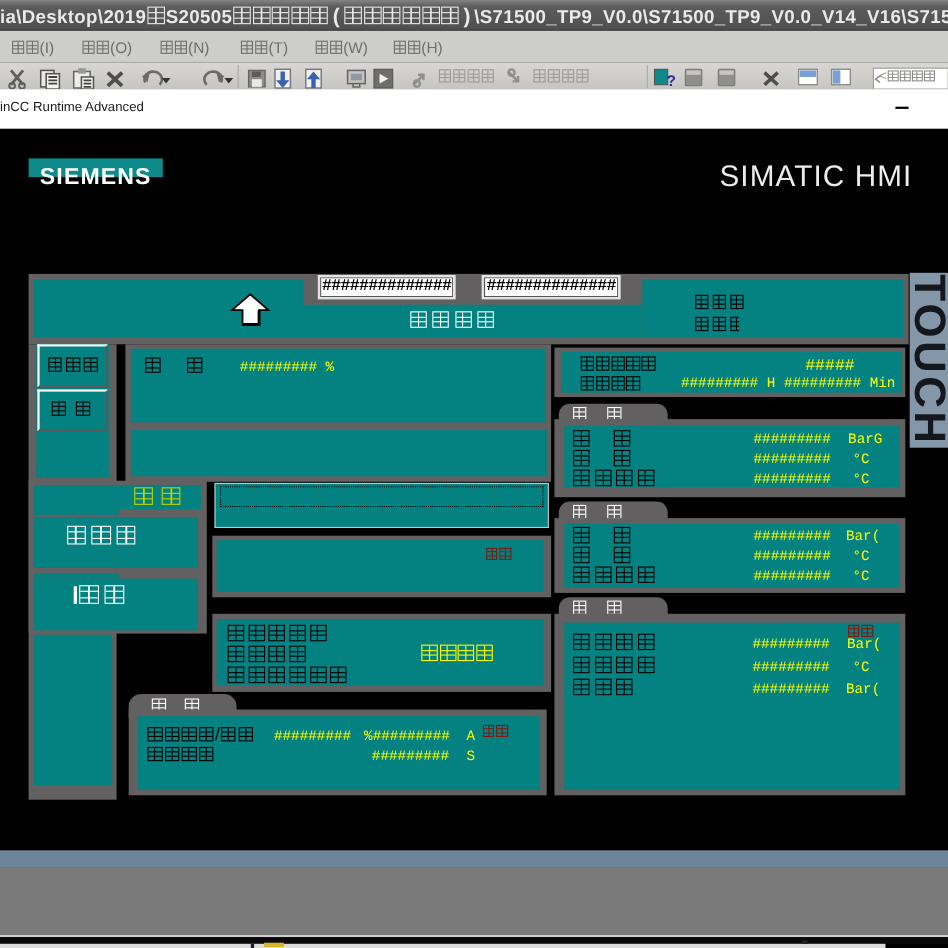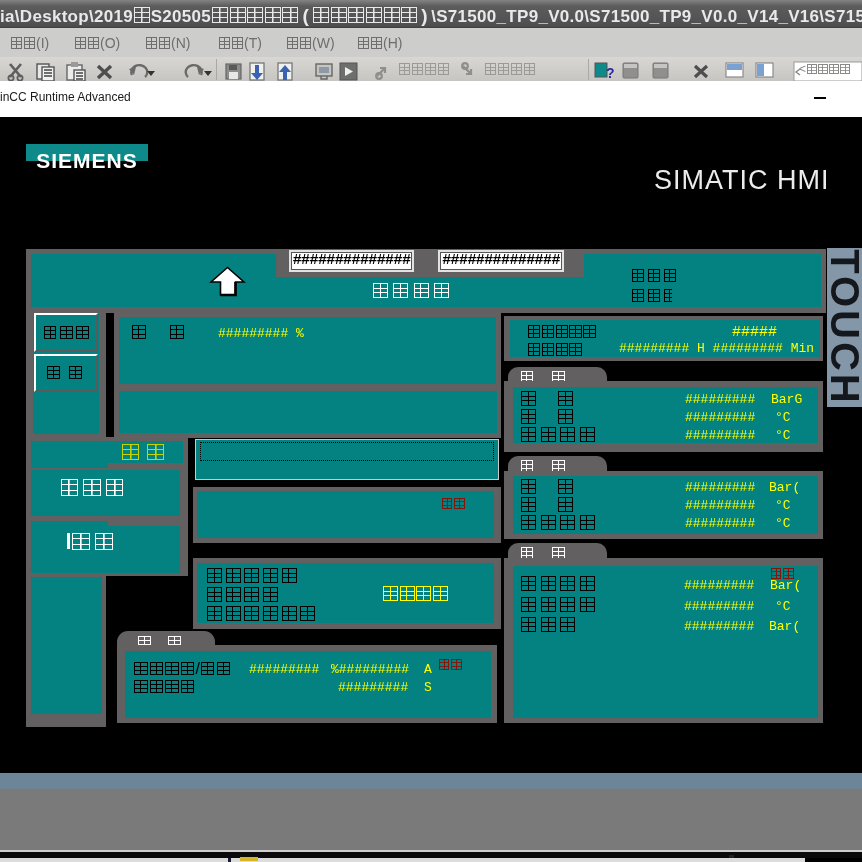--- a/index.html
+++ b/index.html
@@ -105,21 +105,21 @@
 <rect x="794" y="5" width="68" height="19" fill="#fff" stroke="#9a9a98"></rect>
 <path d="M800 12 l-4 3 4 3" stroke="#888" stroke-width="1.4" fill="none"></path>
 </svg>
 <div class="t " style="left:398px;top:61px;color:#9a9a98;font-size:14px;"><i class="g"></i><i class="g"></i><i class="g"></i><i class="g"></i></div>
 <div class="t " style="left:484px;top:61px;color:#9a9a98;font-size:14px;"><i class="g"></i><i class="g"></i><i class="g"></i><i class="g"></i></div>
 <div class="t " style="left:799px;top:62px;color:#8a8a88;font-size:12px;">&lt;<i class="g"></i><i class="g"></i><i class="g"></i><i class="g"></i></div>
 <div class="abs" style="left:0;top:81px;width:862px;height:36px;background:#fff;"></div>
 <div class="t " style="left:0px;top:90px;color:#1a1a1a;font-size:12px;">inCC Runtime Advanced</div>
 <div class="abs" style="left:814px;top:97px;width:12px;height:2px;background:#000;"></div>
 <div class="abs" style="left:26px;top:144px;width:122px;height:17px;background:#0e8a8a;text-align:center;line-height:33px;color:#fff;font-weight:bold;font-size:21px;letter-spacing:1px;">SIEMENS</div>
-<div class="t " style="left:654px;top:145px;color:#ececec;font-size:27px;letter-spacing:1px;margin-top:20px;">SIMATIC HMI</div>
+<div class="t " style="left:654px;top:145px;color:#ececec;font-size:27px;letter-spacing:1px;">SIMATIC HMI</div>
 <div class="abs" style="left:827px;top:248px;width:35px;height:159px;background:#8497a9;overflow:hidden;">
 <div style="position:absolute;left:0;top:0;width:159px;height:35px;transform-origin:0 0;transform:translateX(35px) rotate(90deg);
 font-size:40px;font-weight:bold;color:#14181c;letter-spacing:3px;line-height:35px;text-align:center;">TOUCH</div>
   </div>
 <div class="abs gray" style="left:26px;top:249px;width:800px;height:64px;"></div>
 <div class="abs teal" style="left:31px;top:254px;width:245px;height:53px;"></div>
 <div class="abs teal" style="left:276px;top:277px;width:308px;height:30px;"></div>
 <div class="abs teal" style="left:584px;top:254px;width:237px;height:53px;"></div>
 <div class="abs mono" style="left:289px;top:250px;width:125px;height:22px;background:#fff;border:2px solid #e2e2e2;box-shadow:inset 0 0 0 1px #555;box-sizing:border-box;color:#000;font-size:15px;font-weight:bold;line-height:18px;text-align:center;letter-spacing:-0.6px;">##############</div>
 <div class="abs mono" style="left:438px;top:250px;width:126px;height:22px;background:#fff;border:2px solid #e2e2e2;box-shadow:inset 0 0 0 1px #555;box-sizing:border-box;color:#000;font-size:15px;font-weight:bold;line-height:18px;text-align:center;letter-spacing:-0.6px;">##############</div>

